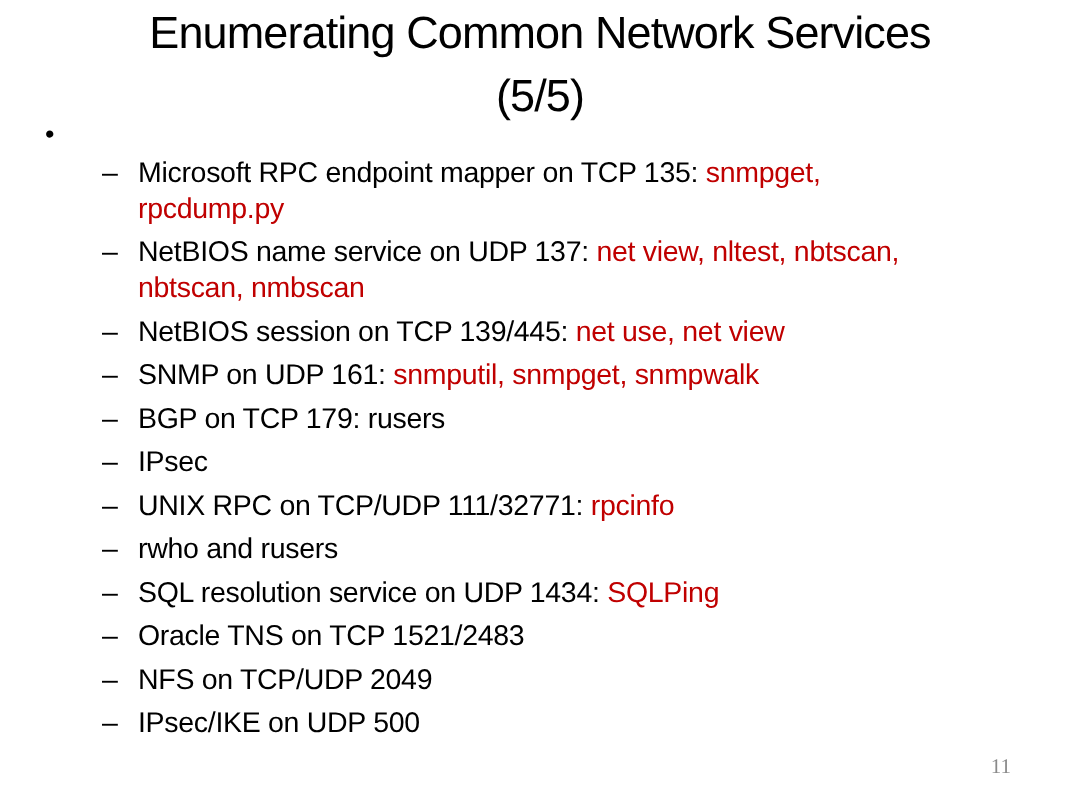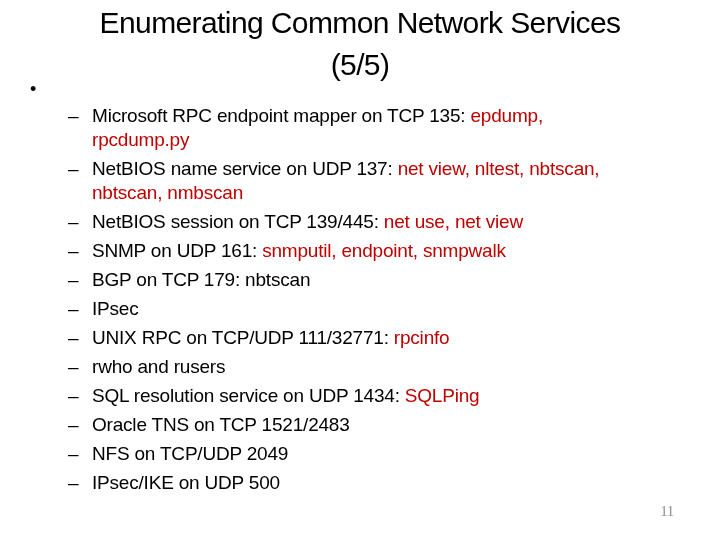--- a/index.html
+++ b/index.html
@@ -46,35 +46,35 @@
     <div>Enumerating Common Network Services</div>
     <div>(5/5)</div>
   </div>
 
   <div class="bullet-row">
     <span class="bullet-marker">•</span>
   </div>
 
   <div class="list">
       <div class="item">
-        <div class="line"><span class="dash">–</span><span>Microsoft RPC endpoint mapper on TCP 135: </span><span class="accent">epdump,</span></div>
+        <div class="line"><span class="dash">–</span><span>Microsoft RPC endpoint mapper on TCP 135: </span><span class="accent">snmpget,</span></div>
         <div class="line"><span class="accent">rpcdump.py</span></div>
       </div>
       <div class="item">
         <div class="line"><span class="dash">–</span><span>NetBIOS name service on UDP 137: </span><span class="accent">net view, nltest, nbtscan,</span></div>
         <div class="line"><span class="accent">nbtscan, nmbscan</span></div>
       </div>
       <div class="item">
         <div class="line"><span class="dash">–</span><span>NetBIOS session on TCP 139/445: </span><span class="accent">net use, net view</span></div>
       </div>
       <div class="item">
-        <div class="line"><span class="dash">–</span><span>SNMP on UDP 161: </span><span class="accent">snmputil, endpoint, snmpwalk</span></div>
+        <div class="line"><span class="dash">–</span><span>SNMP on UDP 161: </span><span class="accent">snmputil, snmpget, snmpwalk</span></div>
       </div>
       <div class="item">
-        <div class="line"><span class="dash">–</span><span>BGP on TCP 179: nbtscan</span></div>
+        <div class="line"><span class="dash">–</span><span>BGP on TCP 179: rusers</span></div>
       </div>
       <div class="item">
         <div class="line"><span class="dash">–</span></div>
         <div class="line"><span>IPsec</span></div>
       </div>
       <div class="item">
         <div class="line"><span class="dash">–</span><span>UNIX RPC on TCP/UDP 111/32771: </span><span class="accent">rpcinfo</span></div>
       </div>
       <div class="item">
         <div class="line"><span class="dash">–</span><span>rwho and rusers</span></div>

